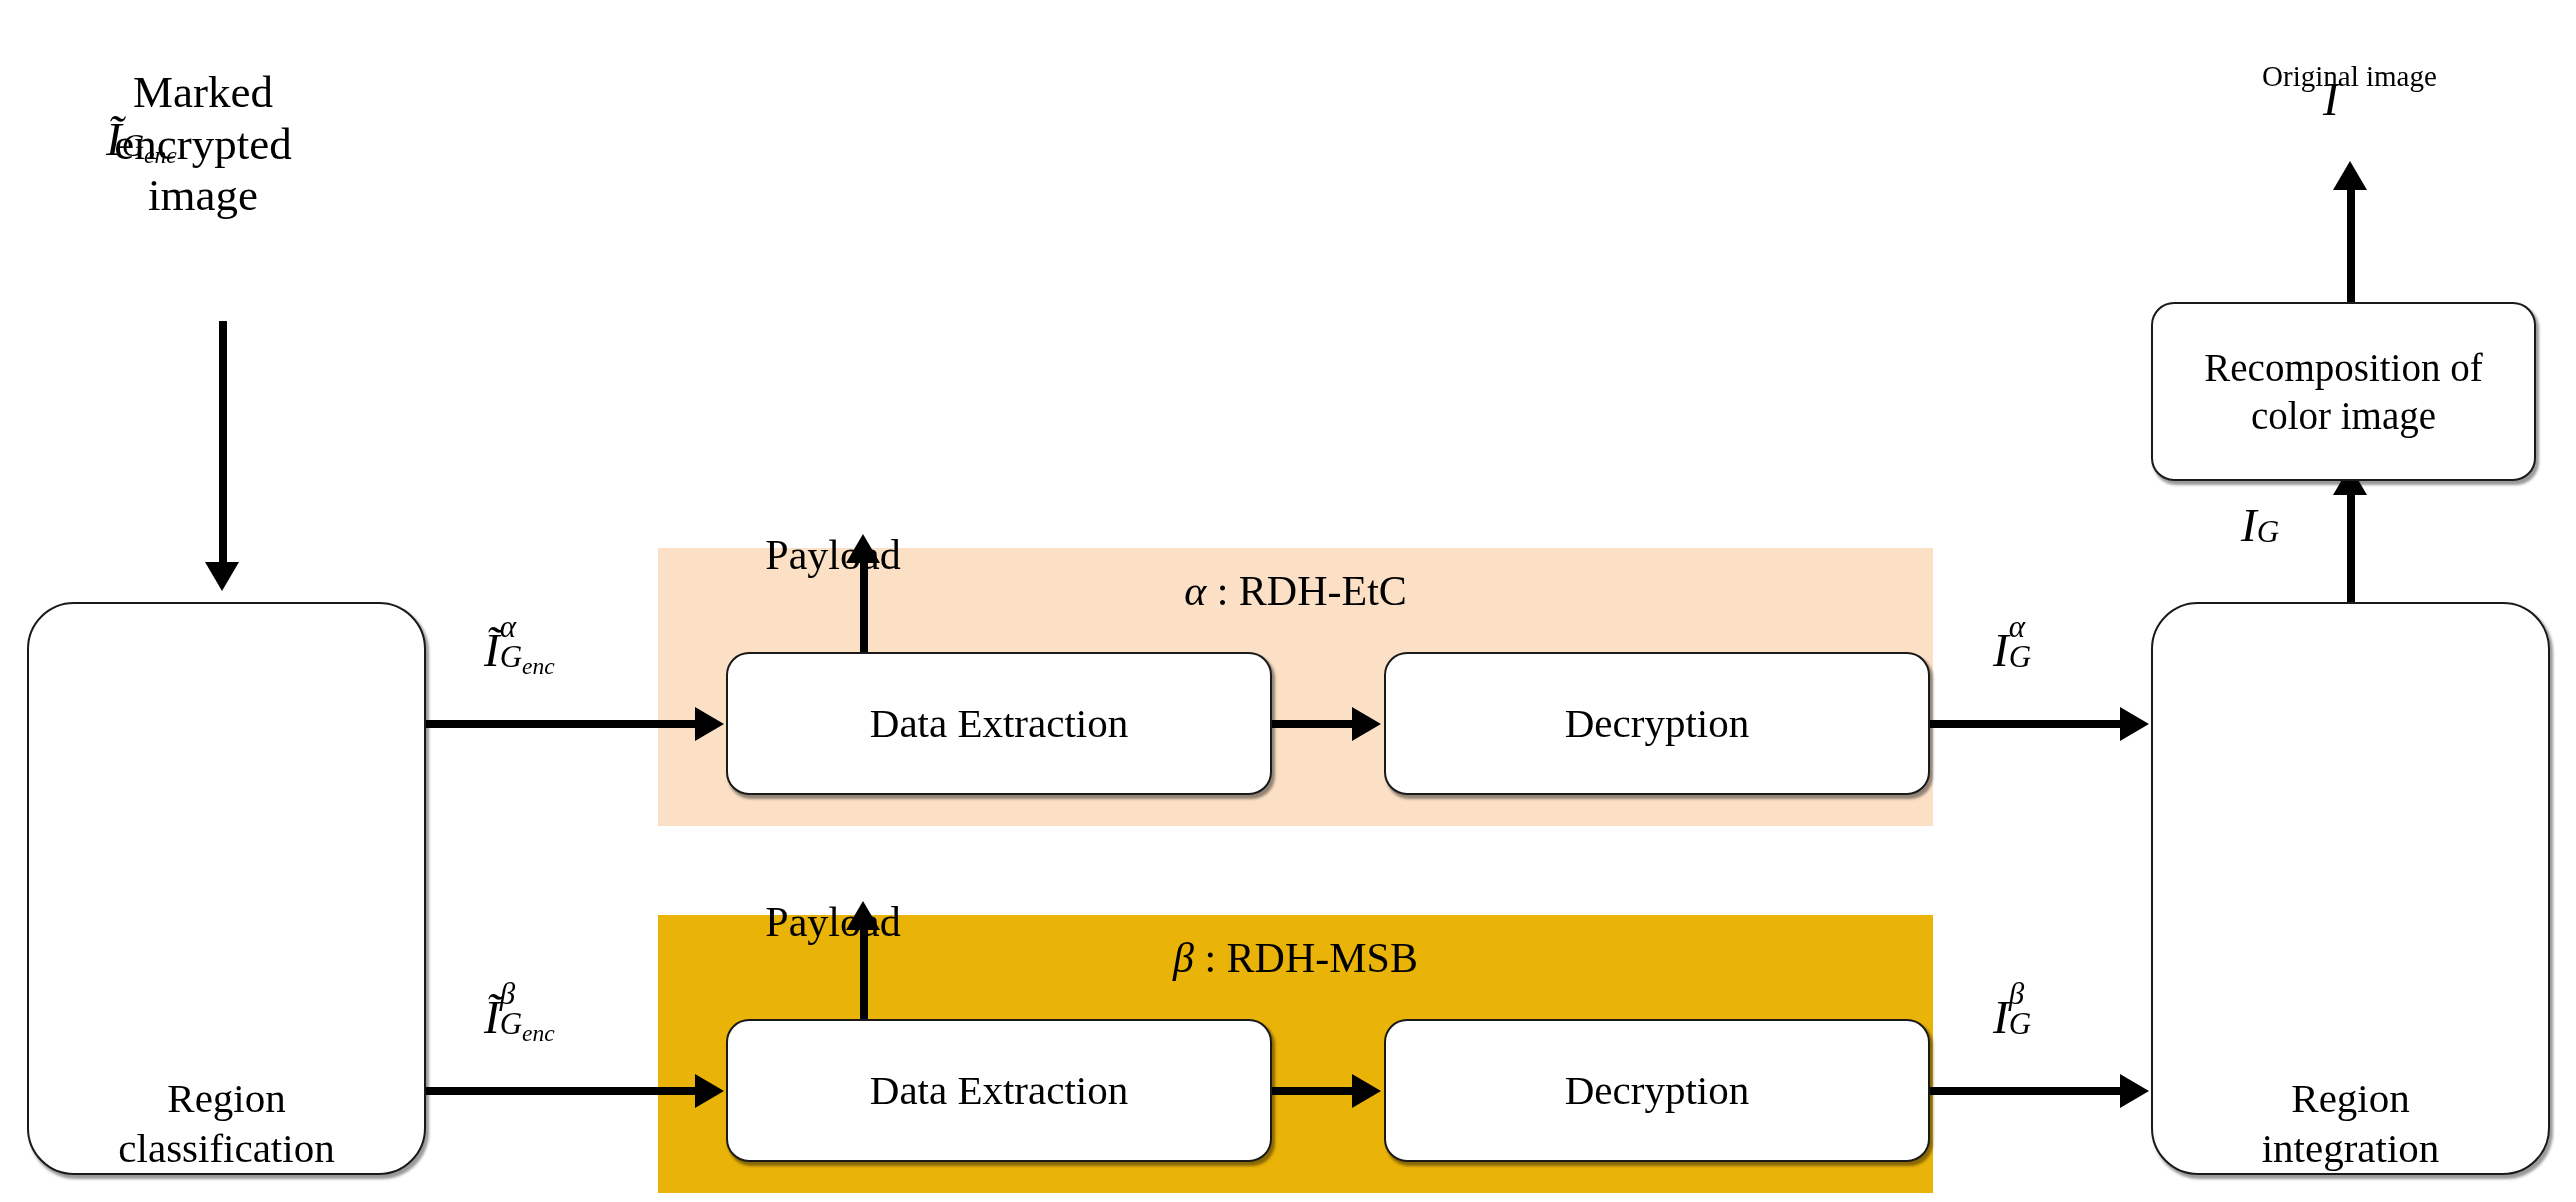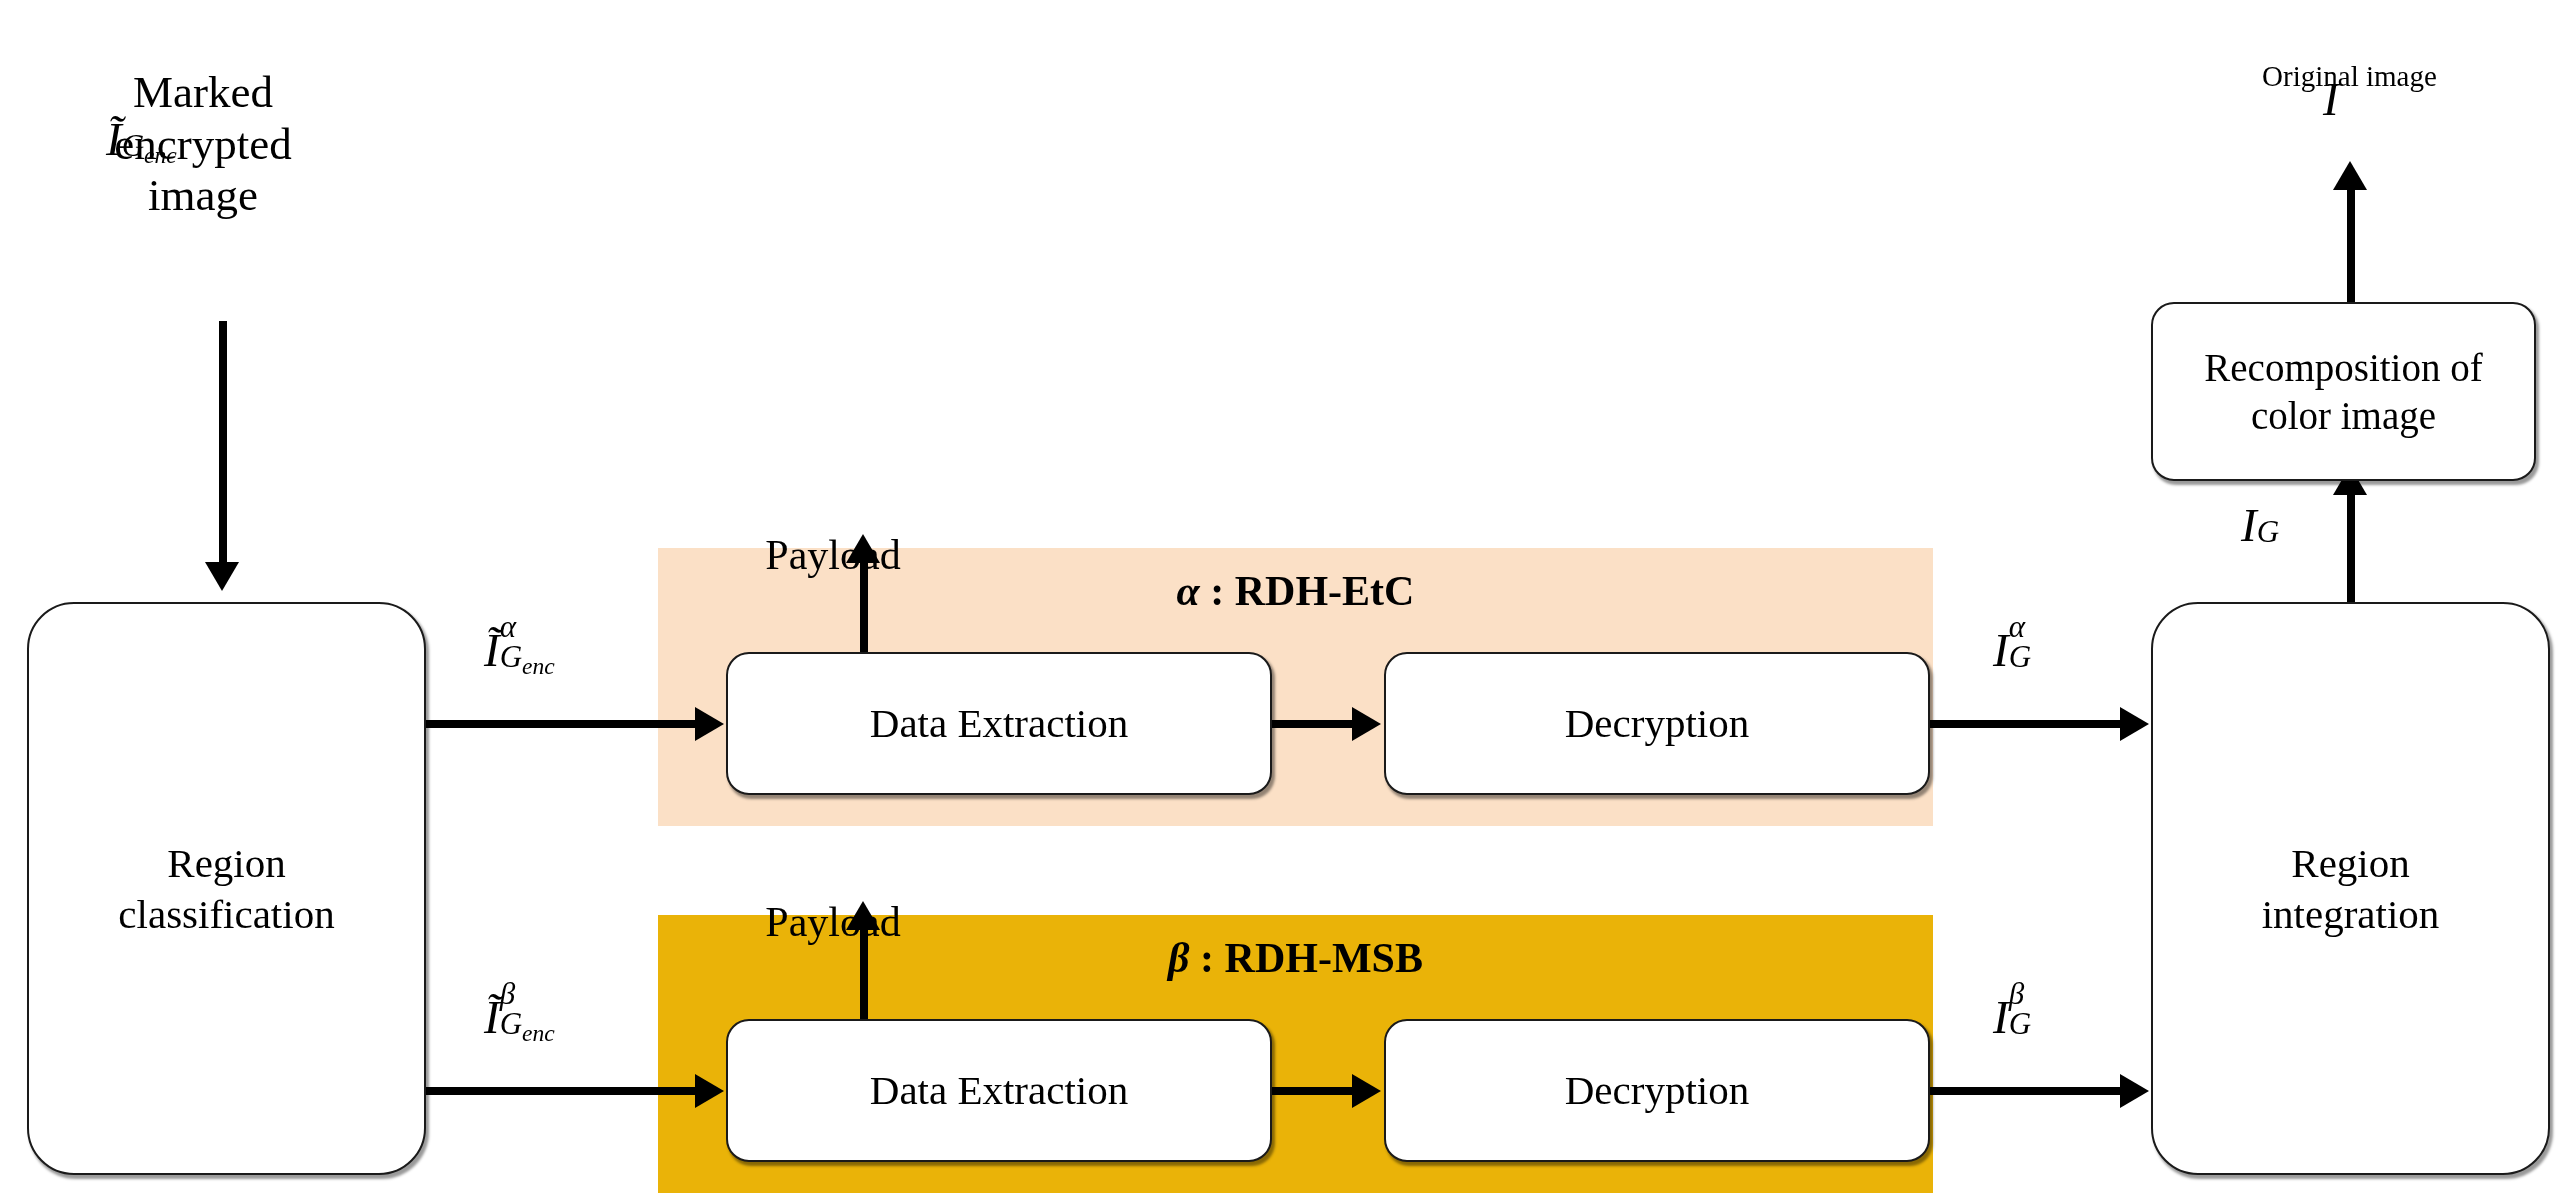--- a/index.html
+++ b/index.html
@@ -14,21 +14,20 @@
     background: #ffffff;
     font-family: "Liberation Serif", "DejaVu Serif", serif;
     color: #000000;
     overflow: hidden;
   }
 
   
   .band {
     position: absolute;
     z-index: 1;
-    font-weight: bold;
   }
   .band-alpha {
     left: 658px;
     top: 548px;
     width: 1275px;
     height: 278px;
     background: #FBE0C6;
   }
   .band-beta {
     left: 658px;
@@ -75,21 +74,21 @@
 
   
   .tallbox {
     position: absolute;
     z-index: 3;
     background: #ffffff;
     border: 2.7px solid #1a1a1a;
     border-radius: 47px;
     box-shadow: 2.7px 3.6px 2.7px rgba(0,0,0,0.40);
     display: flex;
-    align-items: center;
+    align-items: flex-end;
     justify-content: center;
     text-align: center;
     font-size: 41px;
     line-height: 1.22;
     box-sizing: border-box;
   }
   .box-region-class { left: 27px;   top: 602px; width: 399px; height: 573px; }
   .box-region-integ { left: 2151px; top: 602px; width: 399px; height: 573px; }
 
   .box-recomp {

